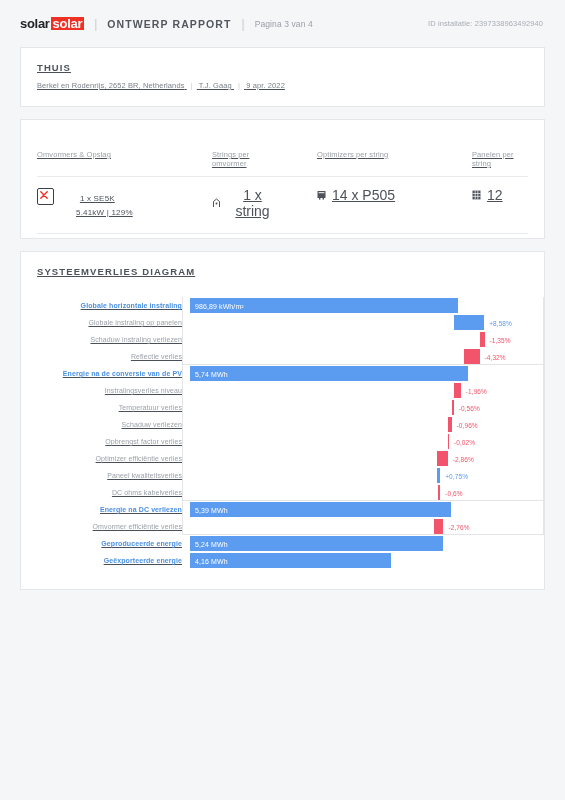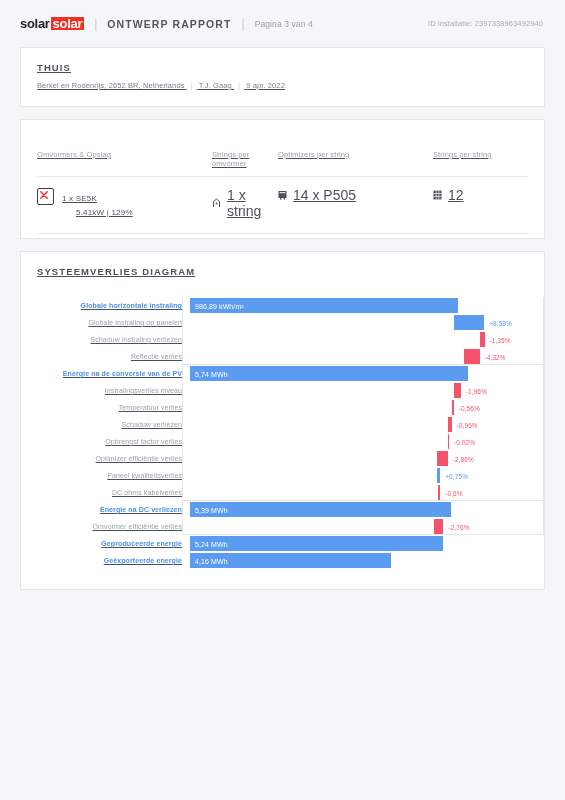--- a/index.html
+++ b/index.html
@@ -98,24 +98,25 @@
     border-bottom: 1px solid #e8eaed;
     font-size: 7.5px;
     color: #9aa0a8;
     letter-spacing: 0.1px;
   }
   .elec-row {
     display: flex;
     padding: 10px 0 14px 0;
     border-bottom: 1px solid #e8eaed;
     align-items: flex-start;
+    text-align: center;
   }
   .col-1 { width: 175px; flex: none; }
   .col-2 { width: 66px; flex: none; }
-  .col-3 { width: 155px; flex: none; }
+  .col-3 { width: 155px; flex: none; margin-left: 39px; }
   .col-4 { flex: 1; }
 
   .inv-cell { display: flex; align-items: flex-start; }
   .inv-icon {
     width: 15px; height: 15px;
     border: 1.5px solid #3a3f47;
     border-radius: 2px;
     position: relative;
     flex: none;
     margin-top: 1px;
@@ -231,21 +232,21 @@
     <span>9 apr. 2022</span>
   </div>
 </div>
 
 <div class="card card-elec">
 
   <div class="elec-head">
     <div class="col-1">Omvormers &amp; Opslag</div>
     <div class="col-2">Strings per omvormer</div>
     <div class="col-3">Optimizers per string</div>
-    <div class="col-4">Strings per string</div>
+    <div class="col-4">Panelen per string</div>
   </div>
 
   <div class="elec-row">
     <div class="col-1">
       <div class="inv-cell">
         <span class="inv-icon">
           <svg width="8" height="8" viewBox="0 0 8 8" aria-hidden="true">
             <path d="M0.8 0.8 L7.2 7.2 M7.2 0.8 L0.8 7.2" stroke="#ee3124" stroke-width="1.4" stroke-linecap="round"></path>
           </svg>
         </span>

